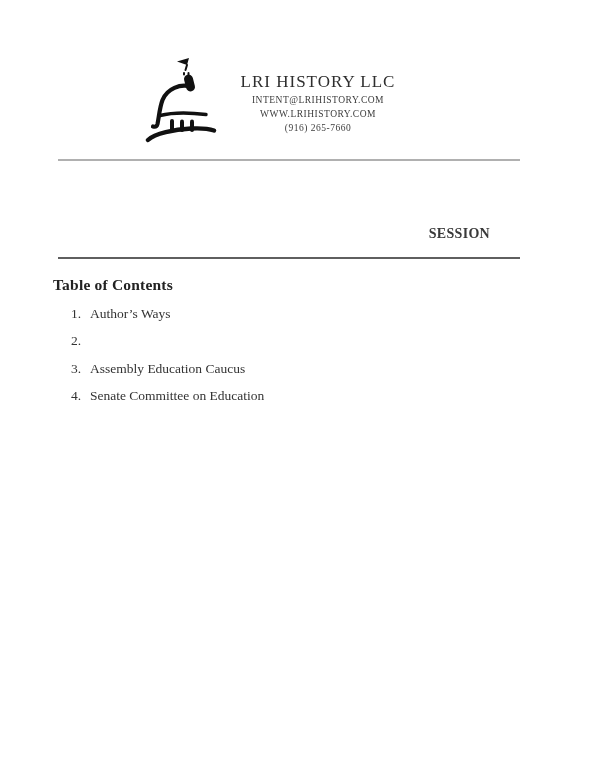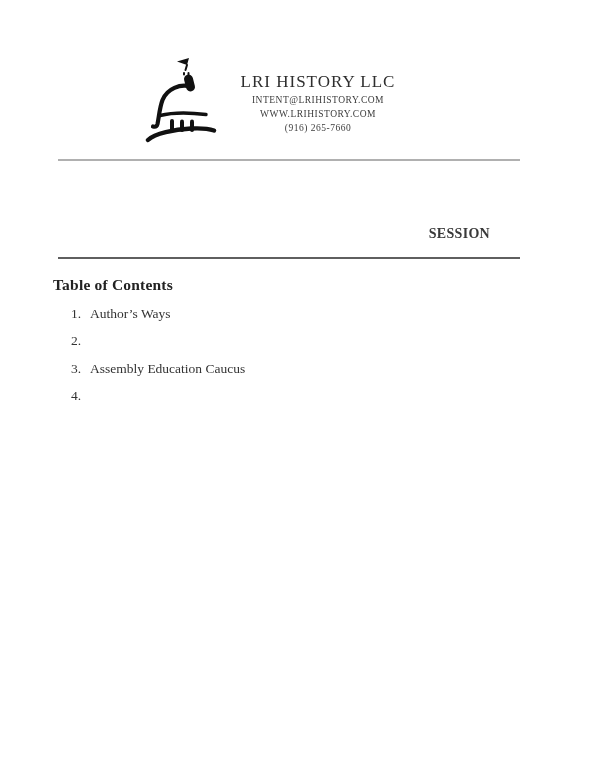--- a/index.html
+++ b/index.html
@@ -112,16 +112,17 @@
     </li>
     <li class="toc-item">
       <span class="num">2.</span>
     </li>
     <li class="toc-item">
       <span class="num">3.</span>
       <span class="lbl">Assembly Education Caucus</span>
     </li>
     <li class="toc-item">
       <span class="num">4.</span>
+      <span class="lbl">Senate Committee on Education</span>
     </li>
   </ol>
 
 </div>
 
 </body></html>

